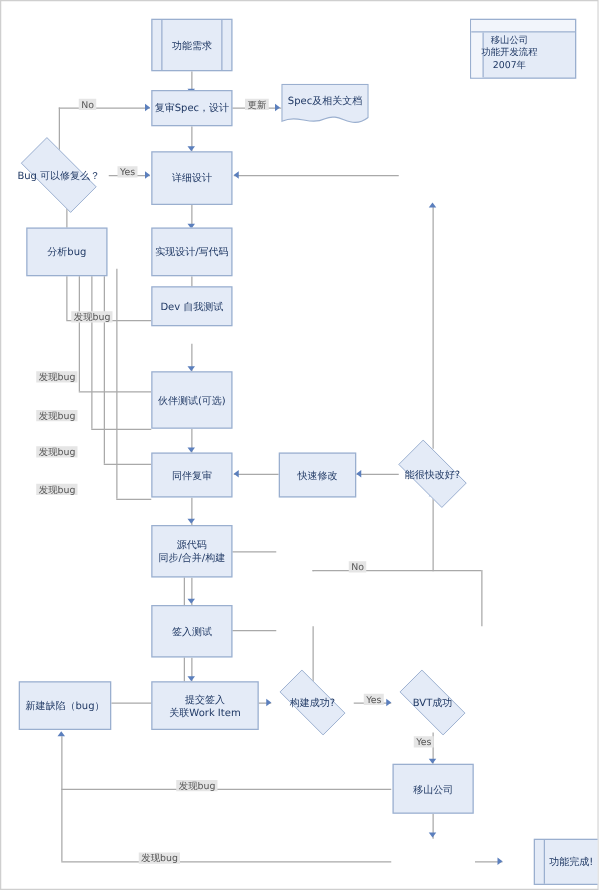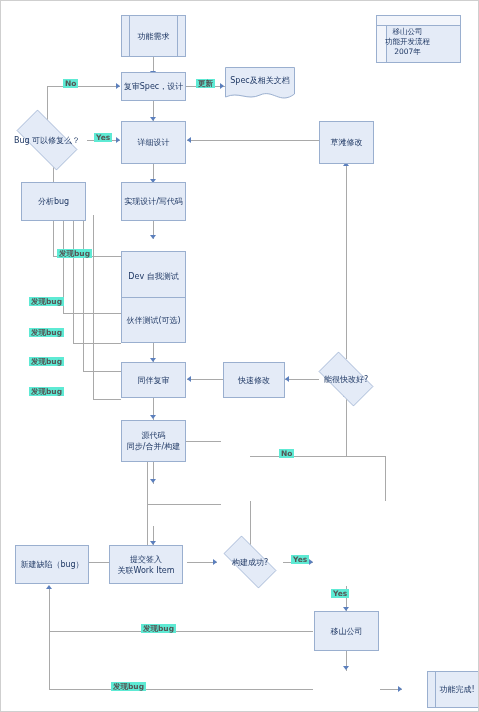--- a/index.html
+++ b/index.html
@@ -130,25 +130,24 @@
   .arw-d{border-left:3px solid transparent;border-right:3px solid transparent;border-top:4px solid #5b7fbd;}
   .arw-u{border-left:3px solid transparent;border-right:3px solid transparent;border-bottom:4px solid #5b7fbd;}
   .arw-r{border-top:3px solid transparent;border-bottom:3px solid transparent;border-left:4px solid #5b7fbd;}
   .arw-l{border-top:3px solid transparent;border-bottom:3px solid transparent;border-right:4px solid #5b7fbd;}
 
   .elbl{
     position:absolute;
     font-size:7.5px;
     line-height:9px;
     color:#555555;
-    background:#5eead4;
+    background:#e5e5e5;
     padding:0 2px;
     white-space:nowrap;
     z-index:2;
-    font-weight:bold;
   }
 </style>
 </head>
 <body>
 
 <div id="canvas">
 
   <div class="legend" style="left:375px;top:14px;width:85px;height:48px;">
     <span>移山公司
 功能开发流程
@@ -296,33 +295,30 @@
 
   <div class="node proc" style="left:120px;top:120px;width:65px;height:43px;">
     <span>详细设计</span>
   </div>
 
   <div class="node decision" style="left:6px;top:118px;width:80px;height:42px;">
     <div class="dia"></div>
     <span class="dlabel">Bug 可以修复么？</span>
   </div>
 
-  <div class="node proc" style="left:318px;top:120px;width:55px;height:43px;">
-    <span>草滩修改</span>
-  </div>
 
   <div class="node proc" style="left:20px;top:181px;width:65px;height:39px;">
     <span>分析bug</span>
   </div>
 
   <div class="node proc" style="left:120px;top:181px;width:65px;height:39px;">
     <span>实现设计/写代码</span>
   </div>
 
-  <div class="node proc" style="left:120px;top:250px;width:65px;height:51px;">
+  <div class="node proc" style="left:120px;top:228px;width:65px;height:32px;">
     <span>Dev 自我测试</span>
   </div>
 
   <div class="node proc" style="left:120px;top:296px;width:65px;height:46px;">
     <span>伙伴测试(可选)</span>
   </div>
 
   <div class="node proc" style="left:120px;top:361px;width:65px;height:36px;">
     <span>同伴复审</span>
   </div>
@@ -334,35 +330,42 @@
   <div class="node decision" style="left:310px;top:358px;width:70px;height:40px;">
     <div class="dia"></div>
     <span class="dlabel">能很快改好?</span>
   </div>
 
   <div class="node proc" style="left:120px;top:419px;width:65px;height:42px;">
     <span>源代码
 同步/合并/构建</span>
   </div>
 
+  <div class="node proc" style="left:120px;top:483px;width:65px;height:42px;">
+    <span>签入测试</span>
+  </div>
 
   <div class="node proc" style="left:14px;top:544px;width:74px;height:39px;">
     <span>新建缺陷（bug）</span>
   </div>
 
-  <div class="node proc" style="left:108px;top:544px;width:74px;height:39px;">
+  <div class="node proc" style="left:120px;top:544px;width:86px;height:39px;">
     <span>提交签入
 关联Work Item</span>
   </div>
 
   <div class="node decision" style="left:214px;top:543px;width:70px;height:36px;">
     <div class="dia"></div>
     <span class="dlabel">构建成功?</span>
   </div>
 
+  <div class="node decision" style="left:310px;top:543px;width:70px;height:36px;">
+    <div class="dia"></div>
+    <span class="dlabel">BVT成功</span>
+  </div>
 
   <div class="node proc" style="left:313px;top:610px;width:65px;height:40px;">
     <span>移山公司</span>
   </div>
 
 
   <div class="node predef" style="left:401px;top:670px;width:60px;height:37px;margin-left:25px;">
     <span>功能完成!</span>
   </div>
 

